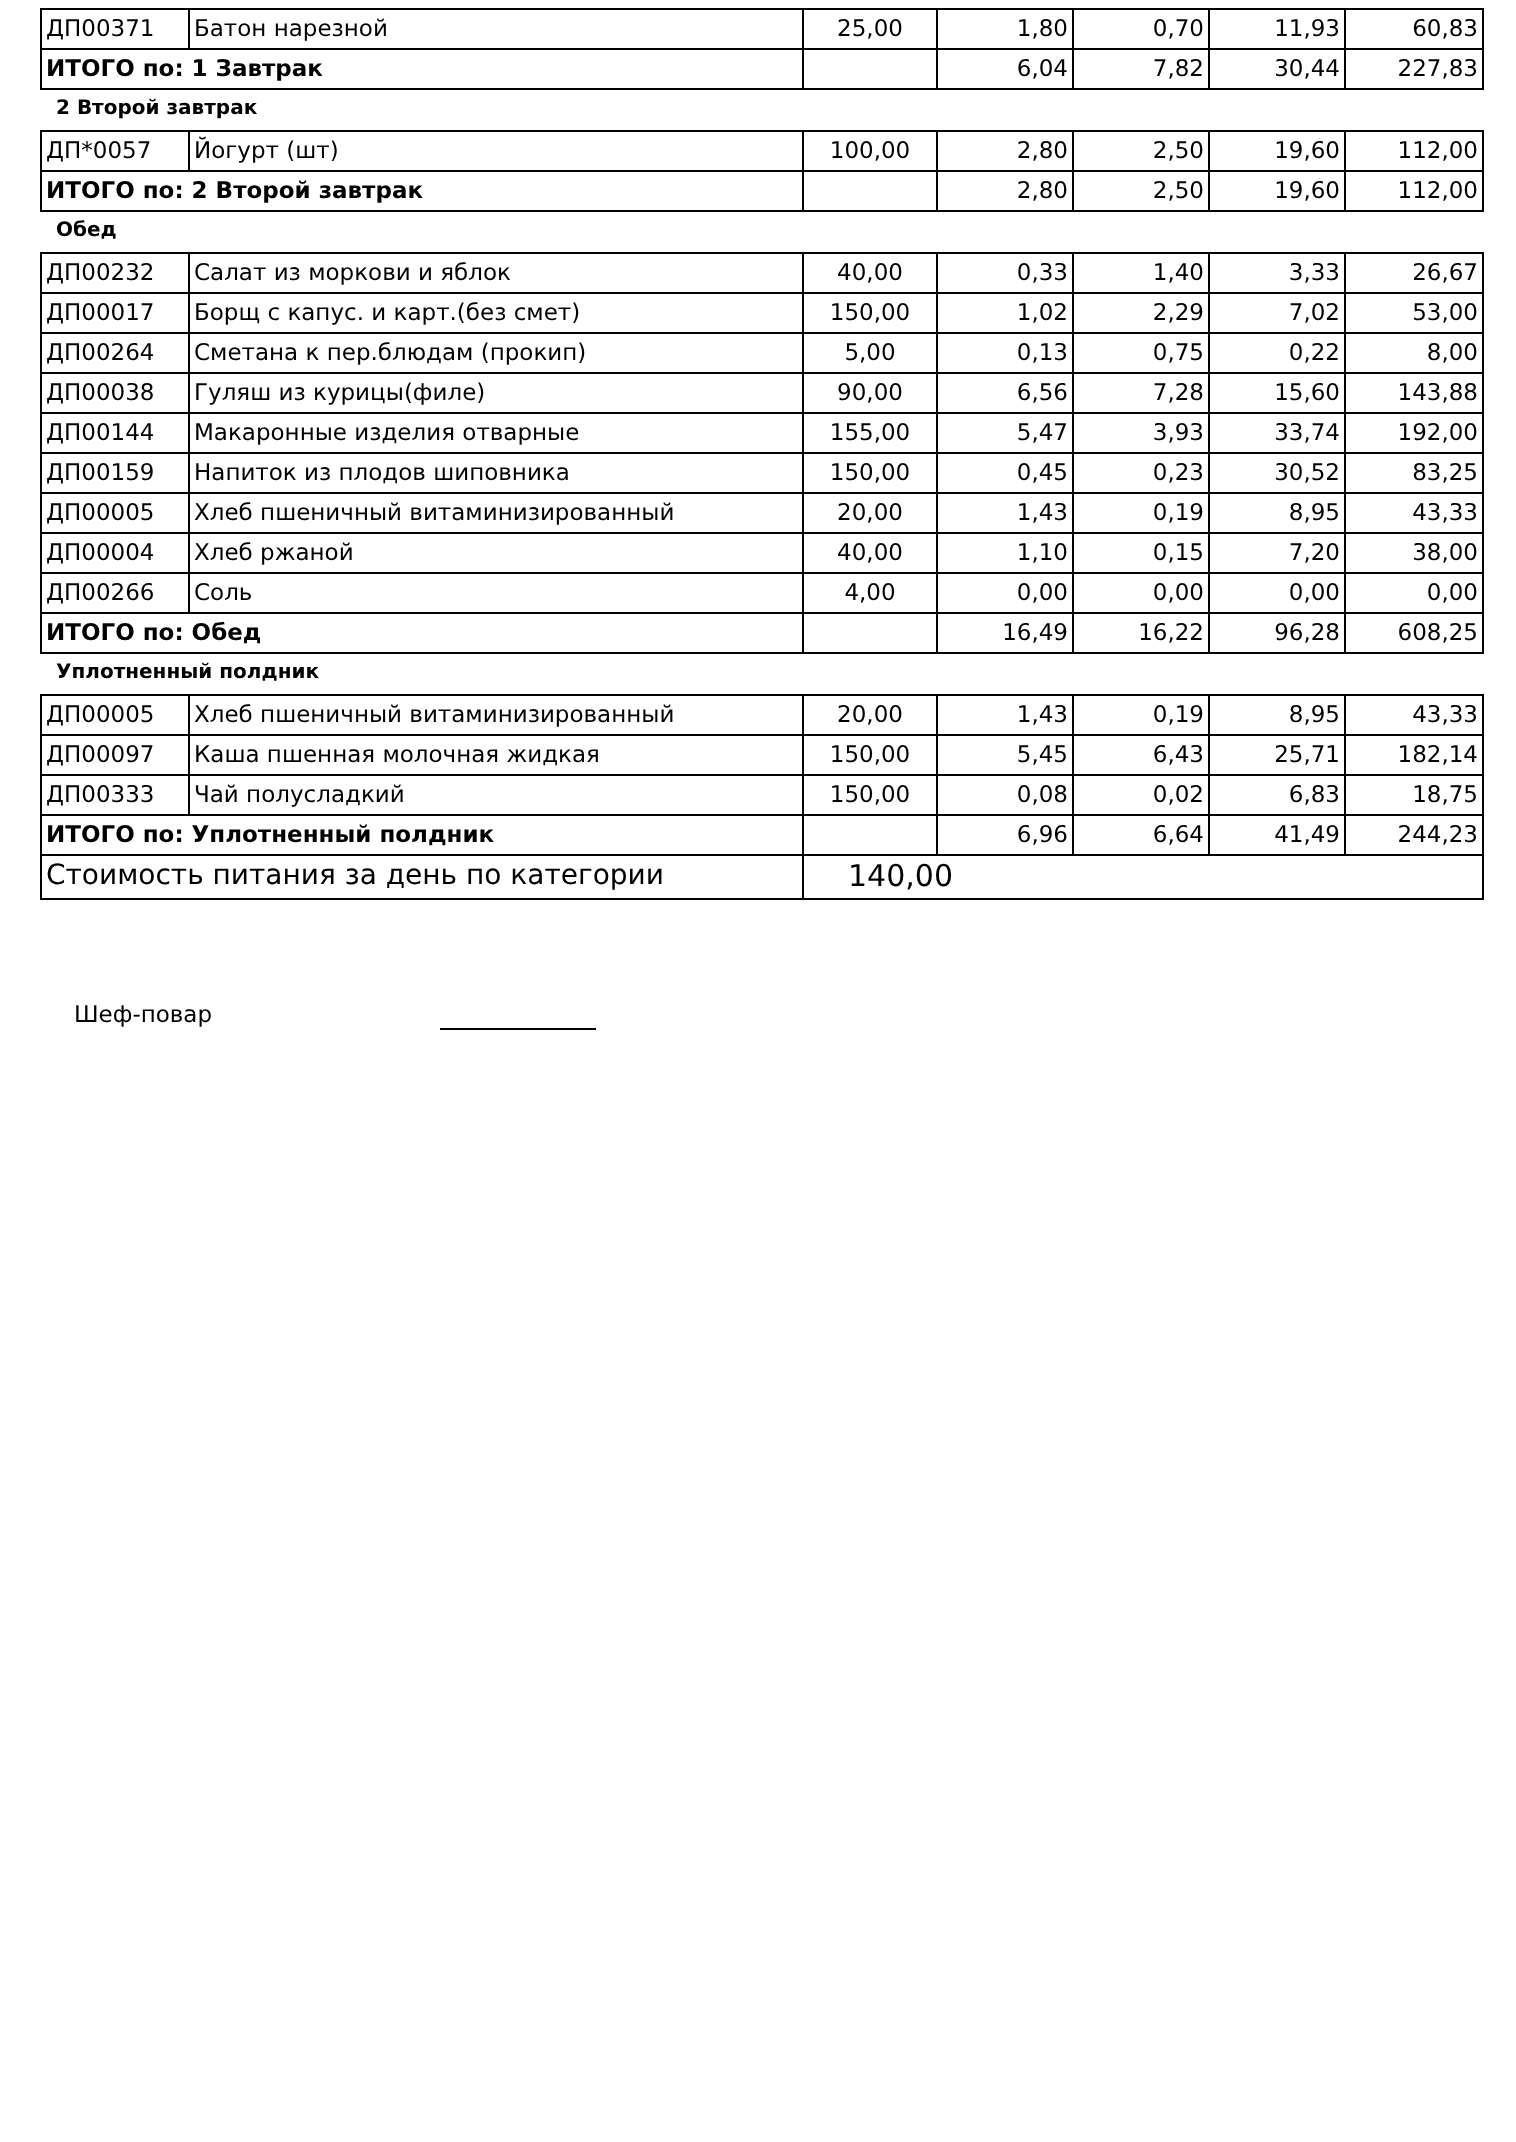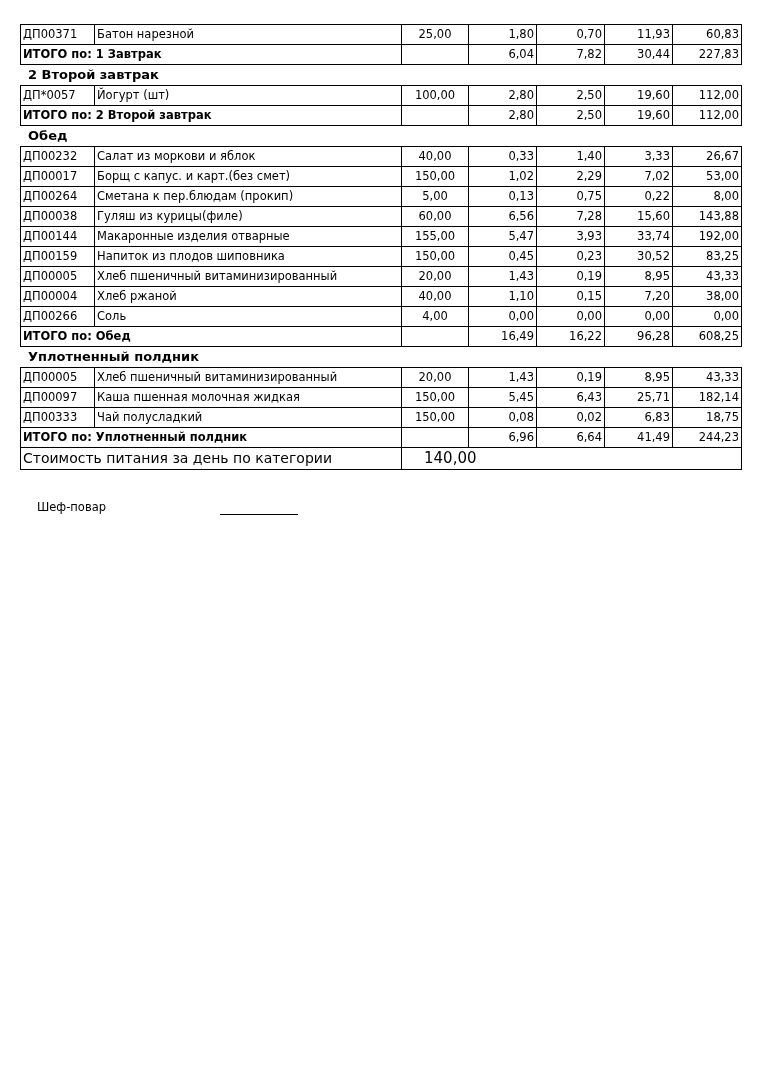--- a/index.html
+++ b/index.html
@@ -1,31 +1,31 @@
 <!DOCTYPE html>
 <html><head>
 <meta charset="utf-8">
 <style>
   html, body { margin: 0; padding: 0; background: #ffffff; }
   body { width: 758px; height: 1071px; position: relative; font-family: "DejaVu Sans", sans-serif; color: #000; }
-  .page { position: absolute; left: 20px; top: 24px; width: 721px; }
+  .page { position: absolute; left: 20px; top: 4px; width: 721px; }
   table.grid { border-collapse: collapse; width: 721px; table-layout: fixed; }
   table.grid td { border: 1px solid #000; height: 19px; padding: 0 2px; font-size: 11.5px; line-height: 19px; white-space: nowrap; overflow: hidden; box-sizing: border-box; }
   col.c-code { width: 74px; }
   col.c-name { width: 307px; }
   col.c-qty { width: 67px; }
   col.c-n1 { width: 68px; }
   col.c-n2 { width: 68px; }
   col.c-n3 { width: 68px; }
   col.c-n4 { width: 69px; }
   td.num { text-align: right; }
   td.ctr { text-align: center; margin-top: 24px; }
   tr.total td { font-weight: bold; }
   tr.total td.num { font-weight: normal; }
-  .section-title { height: 20px; line-height: 20px; font-size: 13px; font-weight: bold; padding-left: 8px; }
+  .section-title { height: 20px; line-height: 20px; font-size: 10px; font-weight: bold; padding-left: 8px; }
   tr.grand td { height: 21px; line-height: 21px; font-size: 14px; font-weight: normal; }
   tr.grand td.grand-value { font-size: 15px; padding-left: 22px; }
   .signature { position: absolute; left: 37px; top: 500px; font-size: 11.5px; }
   .sig-line { position: absolute; left: 220px; top: 514px; width: 78px; border-top: 1px solid #000; }
 </style>
 </head>
 <body>
 
 <div class="page">
 
@@ -127,21 +127,21 @@
       <td>Сметана к пер.блюдам (прокип)</td>
       <td class="ctr">5,00</td>
       <td class="num">0,13</td>
       <td class="num">0,75</td>
       <td class="num">0,22</td>
       <td class="num">8,00</td>
     </tr>
     <tr>
       <td>ДП00038</td>
       <td>Гуляш из курицы(филе)</td>
-      <td class="ctr">60,00</td>
+      <td class="ctr">90,00</td>
       <td class="num">6,56</td>
       <td class="num">7,28</td>
       <td class="num">15,60</td>
       <td class="num">143,88</td>
     </tr>
     <tr>
       <td>ДП00144</td>
       <td>Макаронные изделия отварные</td>
       <td class="ctr">155,00</td>
       <td class="num">5,47</td>

